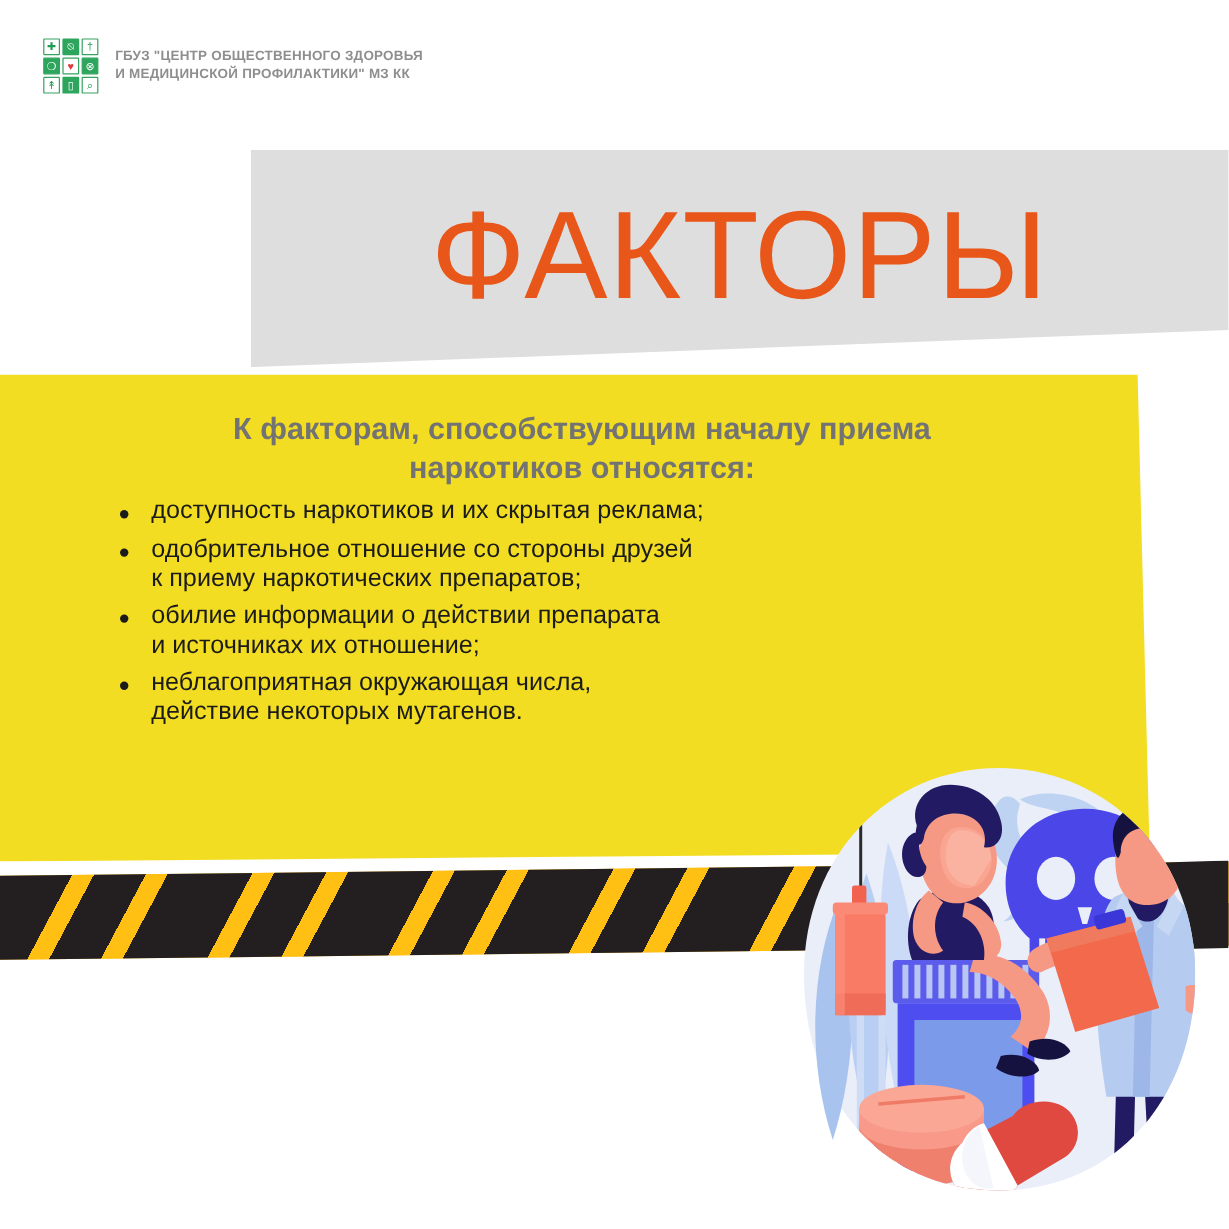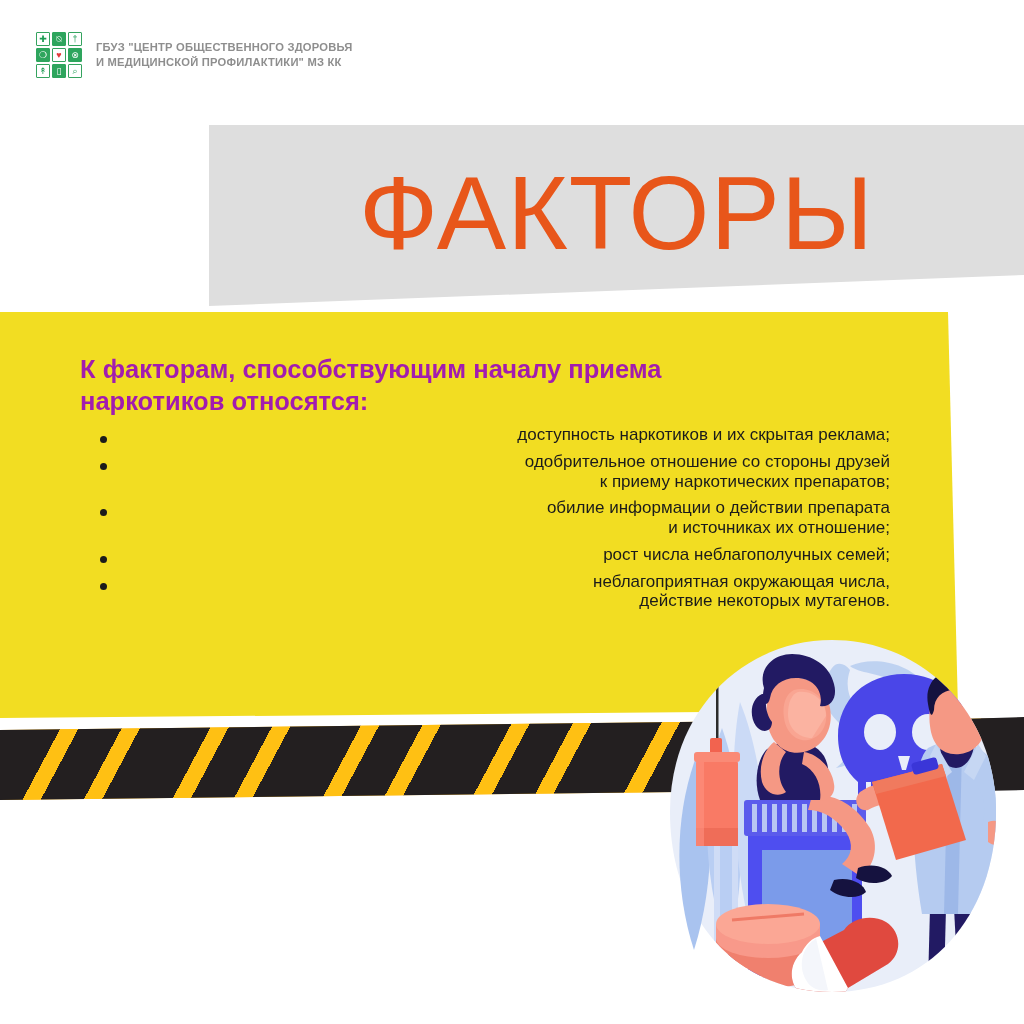--- a/index.html
+++ b/index.html
@@ -66,36 +66,36 @@
     position:absolute;inset:0;
     background:#f2dd22;
     clip-path:polygon(0 6px, 948px 6px, 958px 404px, 0 412px);
   }
   #panel-content{
     position:absolute;left:0;top:0;width:930px;
     padding:36px 40px 0 80px;
     box-sizing:border-box;
   }
   #list-heading{
-    color:#a21caf;
+    color:#737373;
     font-size:25.5px;font-weight:bold;line-height:1.26;
-    margin:11px 0 8px 0;
+    margin:0 0 8px 0;
     white-space:pre-line;
+    text-align:center;
   }
   #factor-list{
     list-style:none;margin:0;padding:0 0 0 14px;
     color:#1b1b1b;
   }
   #factor-list li{
     position:relative;
     padding-left:32px;
     margin:0 0 7px 0;
-    font-size:17px;line-height:1.16;
+    font-size:21px;line-height:1.16;
     white-space:pre-line;
-    text-align:right;
   }
   #factor-list li::before{
     content:"";
     position:absolute;left:6px;top:11px;
     width:7px;height:7px;border-radius:50%;
     background:#1b1b1b;
   }
 
   
   #hazard-band{
@@ -166,21 +166,20 @@
     <div class="shape"></div>
     <div id="panel-content">
       <div id="list-heading">К факторам, способствующим началу приема
 наркотиков относятся:</div>
       <ul id="factor-list">
         <li>доступность наркотиков и их скрытая реклама;</li>
         <li>одобрительное отношение со стороны друзей
 к приему наркотических препаратов;</li>
         <li>обилие информации о действии препарата
 и источниках их отношение;</li>
-        <li>рост числа неблагополучных семей;</li>
         <li>неблагоприятная окружающая числа,
 действие некоторых мутагенов.</li>
       </ul>
     </div>
   </div>
 
   <div id="hazard-band">
     <div class="band">
       <div class="stripes"></div>
     </div>

